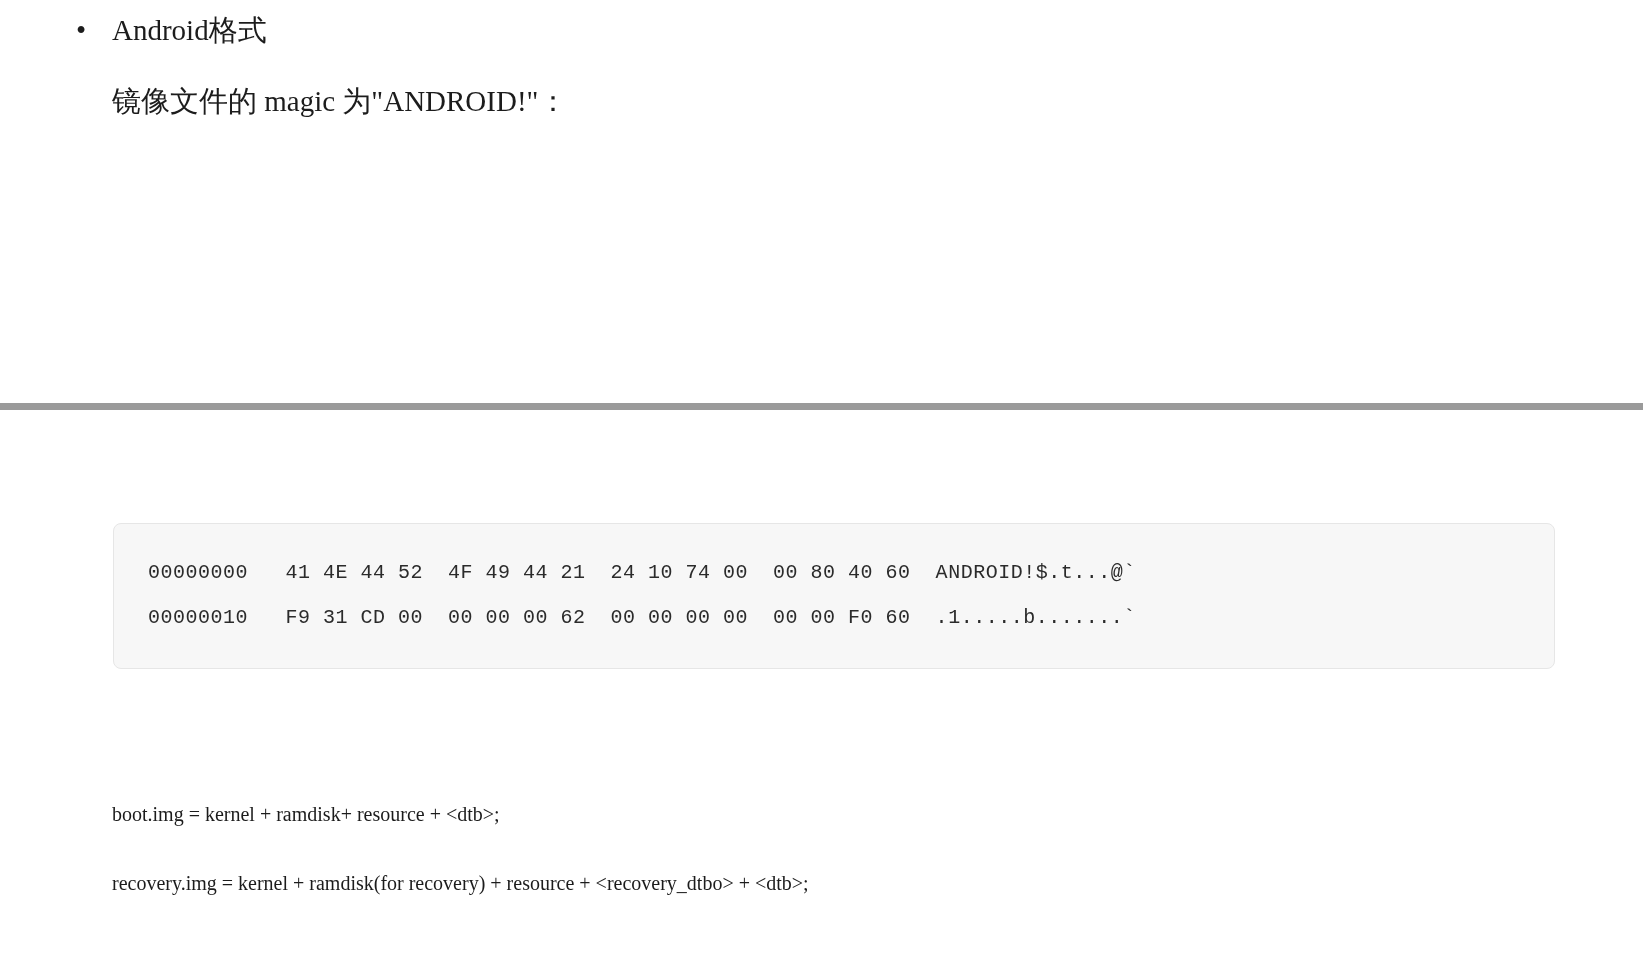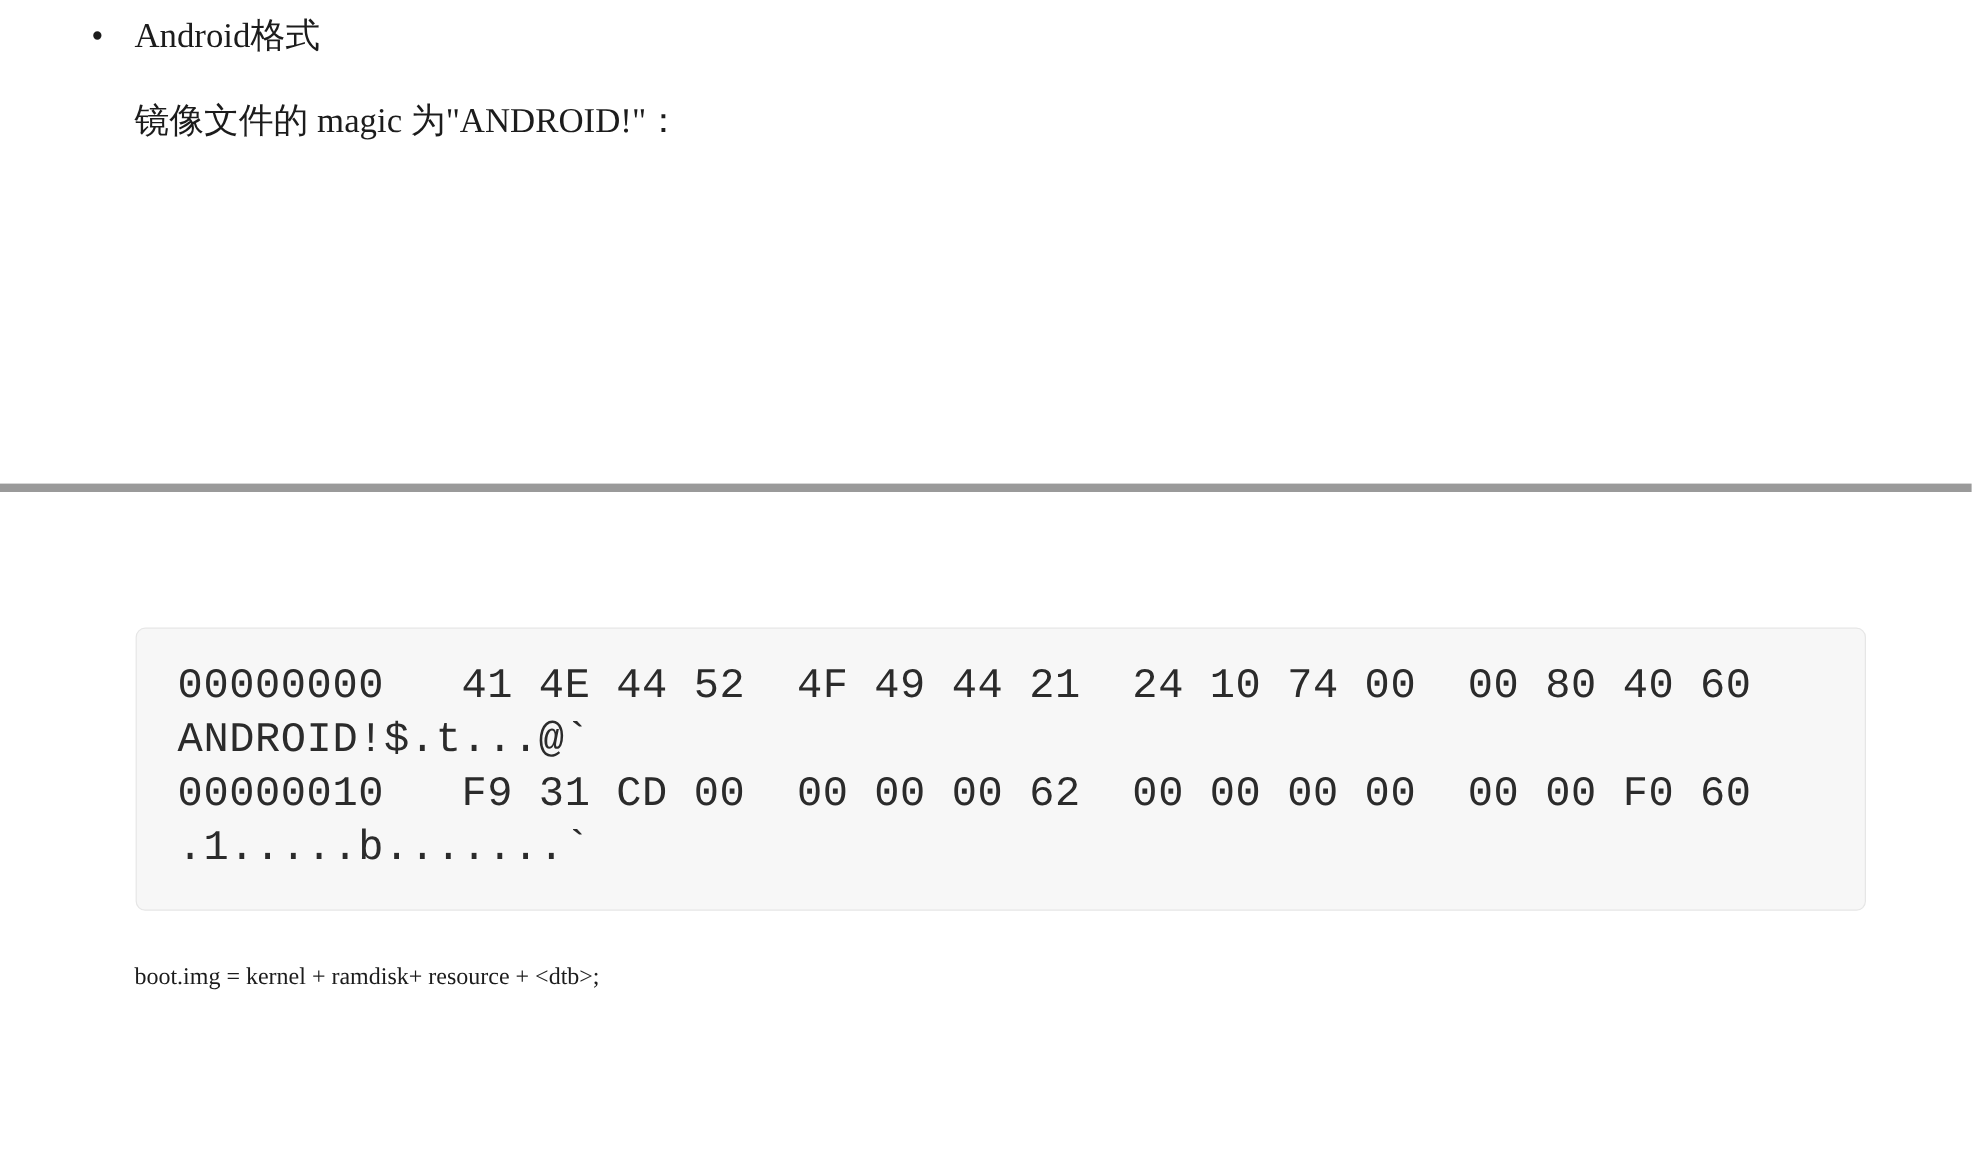--- a/index.html
+++ b/index.html
@@ -78,21 +78,21 @@
     width: 1442px;
     box-sizing: border-box;
     background: #f7f7f7;
     border: 1px solid #e6e6e6;
     border-radius: 8px;
     padding: 26px 34px 28px 34px;
   }
   .code-block pre {
     margin: 0;
     font-family: "Liberation Mono", "DejaVu Sans Mono", monospace;
-    font-size: 35px;
+    font-size: 20px;
     line-height: 45px;
     color: #2b2b2b;
     white-space: pre-wrap;
     word-break: break-word;
     letter-spacing: 0.5px;
   }
 
   
   .body-para {
     position: absolute;
@@ -121,14 +121,15 @@
 
   <div class="divider"></div>
 
   <div class="code-block">
     <pre>00000000   41 4E 44 52  4F 49 44 21  24 10 74 00  00 80 40 60  ANDROID!$.t...@`
 00000010   F9 31 CD 00  00 00 00 62  00 00 00 00  00 00 F0 60  .1.....b.......`</pre>
   </div>
 
   <div class="body-para para-boot">boot.img = kernel + ramdisk+ resource + &lt;dtb&gt;;</div>
 
+  <div class="body-para para-recovery">recovery.img = kernel + ramdisk(for recovery) + resource + &lt;recovery_dtbo&gt; + &lt;dtb&gt;;</div>
 
 </div>
 
 </body></html>

